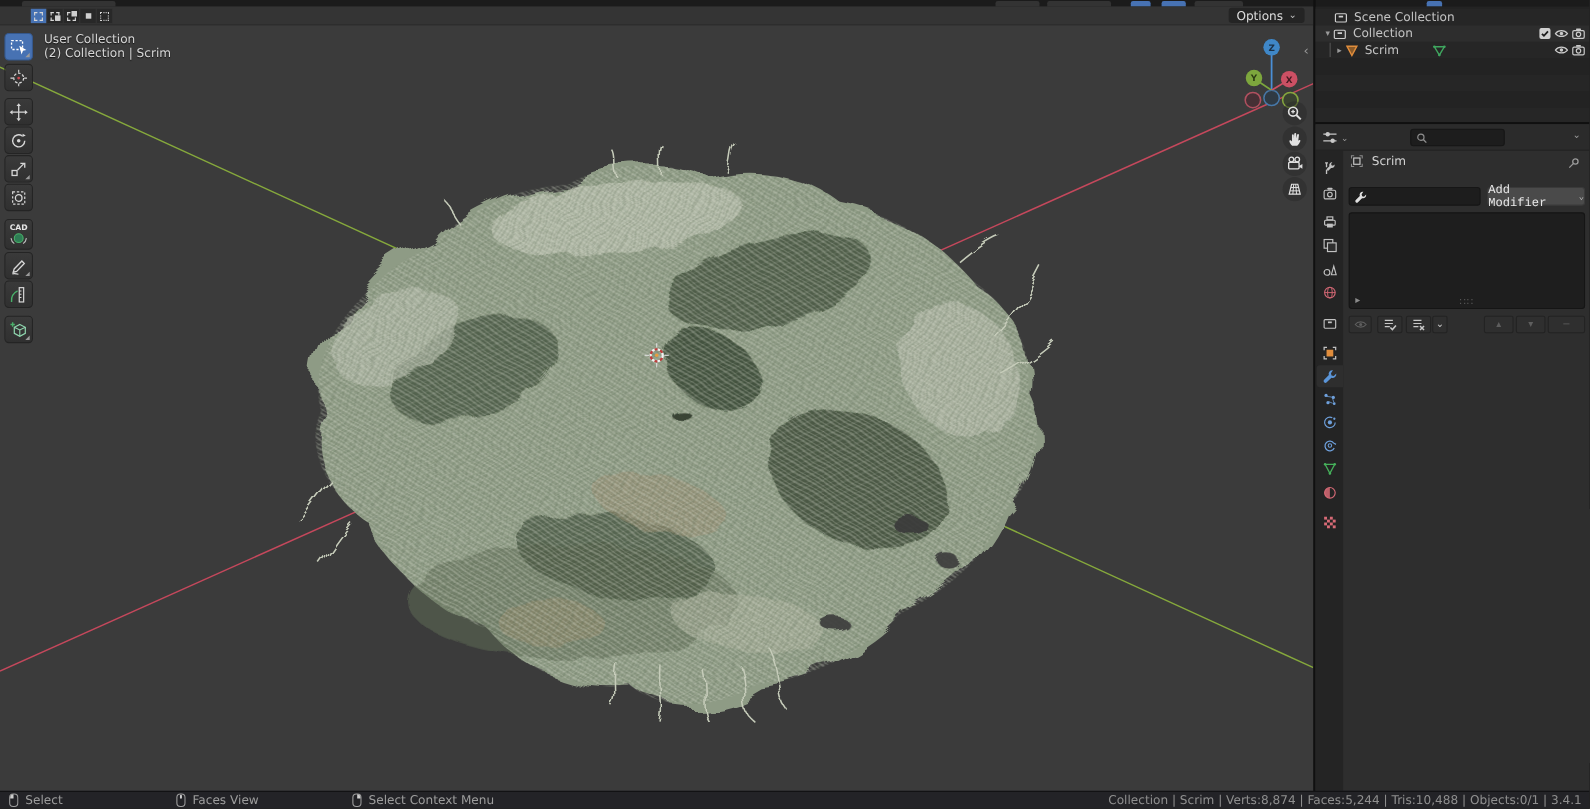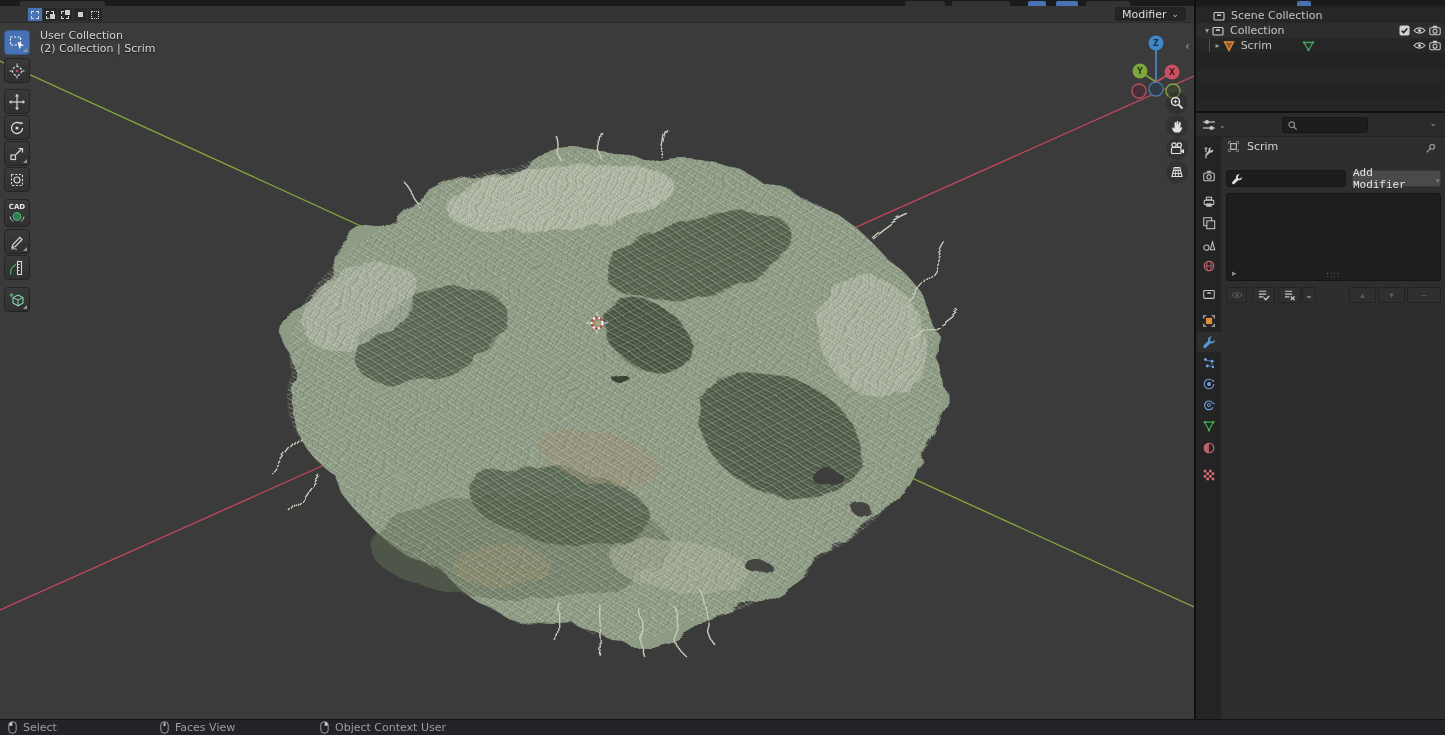--- a/index.html
+++ b/index.html
@@ -193,21 +193,21 @@
           <span class="sq"></span>
           <span class="solid" style="margin-top:-4px"></span>
         </div>
       <div class="selmode" style="left:73px">
           <span class="solid" style="margin:0"></span>
         </div>
       <div class="selmode" style="left:88px">
           <span class="sq" style="border-style:dotted"></span>
         </div>
       <div id="optionsbtn">
-        <span>Modifier</span>
+        <span>Options</span>
         <span class="chev">⌄</span>
       </div>
     </div>
 
     <div id="vp-overlay-text">
       <div>User Collection</div>
       <div>(2) Collection | Scrim</div>
     </div>
 
     <div class="tbtn active sub" style="top:24px">
@@ -638,17 +638,18 @@
         <rect x="0.8" y="0.8" width="7.4" height="11.4" rx="3.2" fill="none" stroke="#9d9d9d" stroke-width="1"></rect>
         <rect x="3.6" y="1.6" width="1.8" height="3.6" rx="0.9" fill="#cfcfcf"></rect>
       </svg>
       <span>Faces View</span>
     </div>
     <div class="hint" style="left:320px">
       <svg width="9" height="13" viewBox="0 0 9 13">
         <rect x="0.8" y="0.8" width="7.4" height="11.4" rx="3.2" fill="none" stroke="#9d9d9d" stroke-width="1"></rect>
         <path d="M7.7 4.8V3.6a3 3 0 0 0-3-2.5v3.7z" fill="#cfcfcf"></path>
       </svg>
-      <span>Object Context User</span>
-    </div>
+      <span>Select Context Menu</span>
+    </div>
+    <span id="status-stats">Collection | Scrim | Verts:8,874 | Faces:5,244 | Tris:10,488 | Objects:0/1 | 3.4.1</span>
   </div>
 
 </div>
 
 </body></html>

